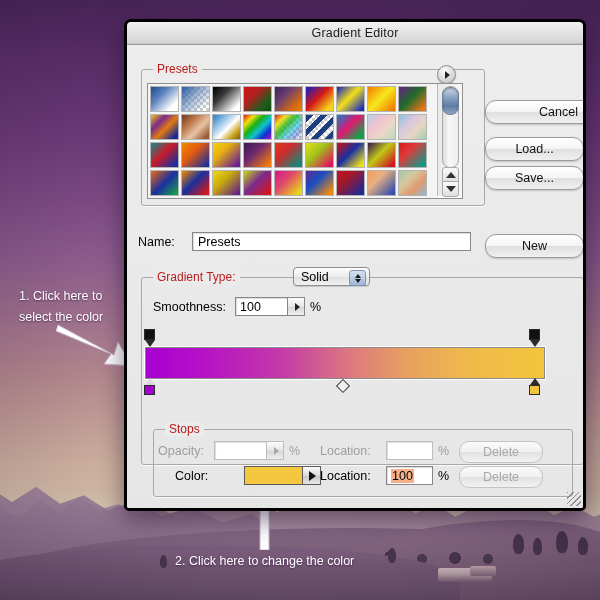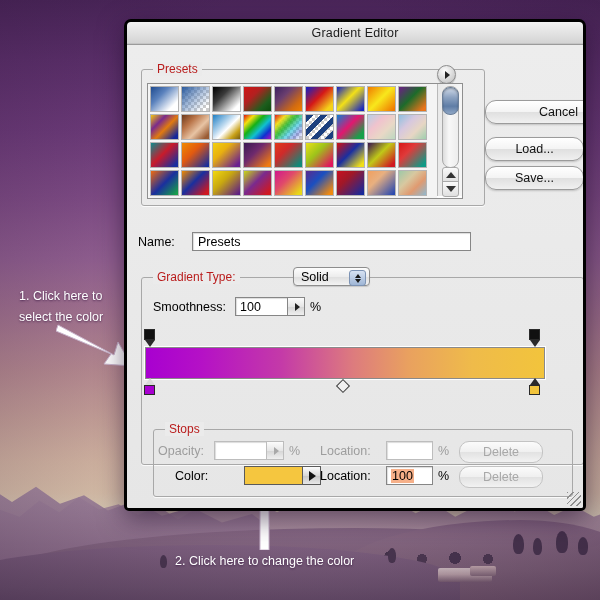--- a/index.html
+++ b/index.html
@@ -498,20 +498,21 @@
         <div id="scroll-track"></div>
         <div id="scroll-thumb"></div>
         <div class="scroll-arrow" id="scroll-up"></div>
         <div class="scroll-arrow" id="scroll-down"></div>
       </div>
     </div>
 
     <div class="btn" id="btn-cancel">Cancel</div>
     <div class="btn" id="btn-load">Load...</div>
     <div class="btn" id="btn-save">Save...</div>
+    <div class="btn" id="btn-new">New</div>
 
     <div id="name-label">Name:</div>
     <div id="name-field">Presets</div>
 
     <div class="group" id="gtype-group"></div>
     <div class="group-title" id="gtype-label">Gradient Type:</div>
     <div id="gtype-popup">
       <span>Solid</span>
       <span id="gtype-stepper">
         <span class="st-up"></span>

